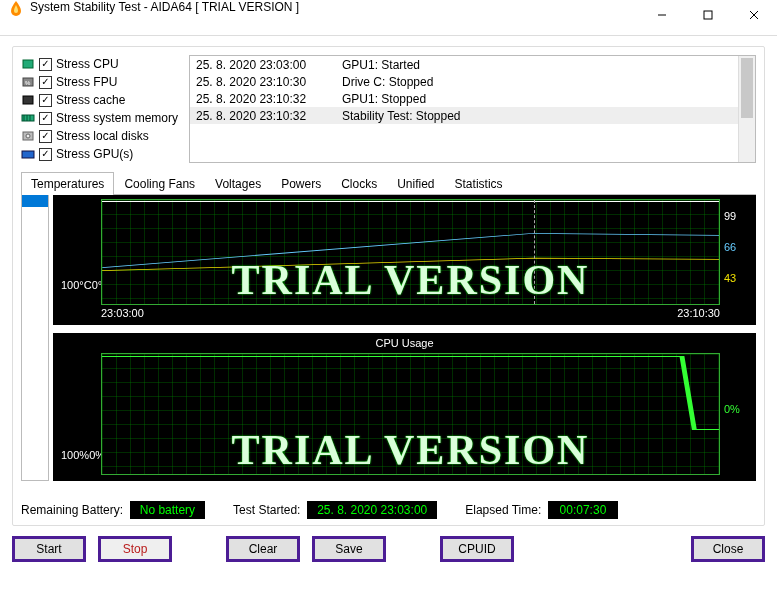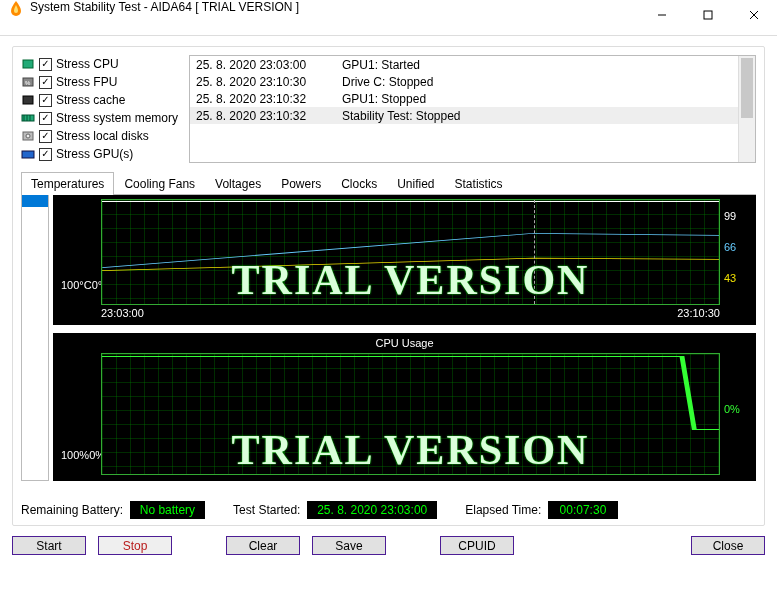--- a/index.html
+++ b/index.html
@@ -53,21 +53,21 @@
   .plot .line { position: absolute; left: 0; right: 0; height: 1px; }
   .plot .vdash { position: absolute; top:0; bottom:0; width:0; border-left: 1px dashed #aaa; }
   
   .cpuusage .chartwrap { height: 122px; }
   .cputitle { text-align: center; font-size: 11px; height: 16px; }
   
   .statusrow { display: flex; gap: 28px; margin-top: 20px; font-size: 12px; align-items: center; }
   .statblack { background: #000; color: #0f0; padding: 2px 10px; font-size: 12px; display: inline-block; min-width: 70px; text-align: center; }
   
   .btnrow { display: flex; gap: 12px; margin-top: 10px; align-items: center; }
-  .btn { width: 74px; height: 19px; border: 1px solid #4c1d95; background: #e1e1e1; font-size: 12px; display: inline-flex; align-items: center; justify-content: center; cursor: pointer; }
+  .btn { width: 74px; height: 26px; border: 3px solid #4c1d95; background: #e1e1e1; font-size: 12px; display: inline-flex; align-items: center; justify-content: center; cursor: pointer; }
   .btn.disabled { color: #b91c1c; background: #efefef; cursor: default; }
   .spacer { flex: 1; }
 </style>
 </head>
 <body>
 
 <div class="titlebar">
   <span class="app-icon">
     <svg viewBox="0 0 16 16" width="16" height="16">
         <path d="M8 1 C5 5 3 8 3 11 a5 5 0 0 0 10 0 C13 8 11 5 8 1 Z" fill="#ff8c00"></path>

